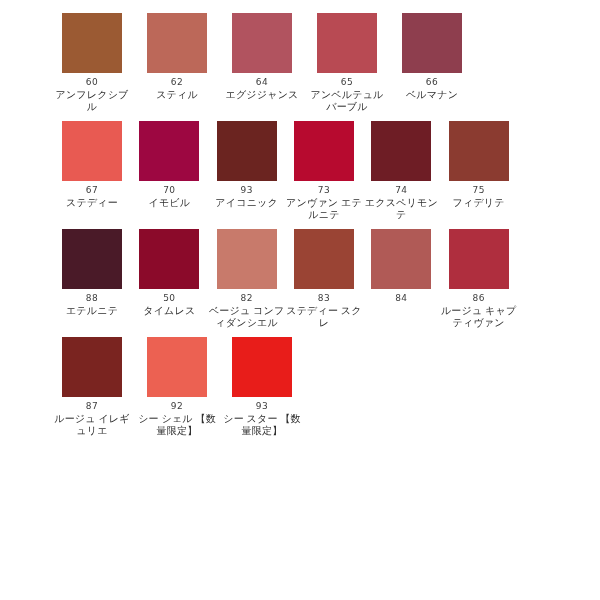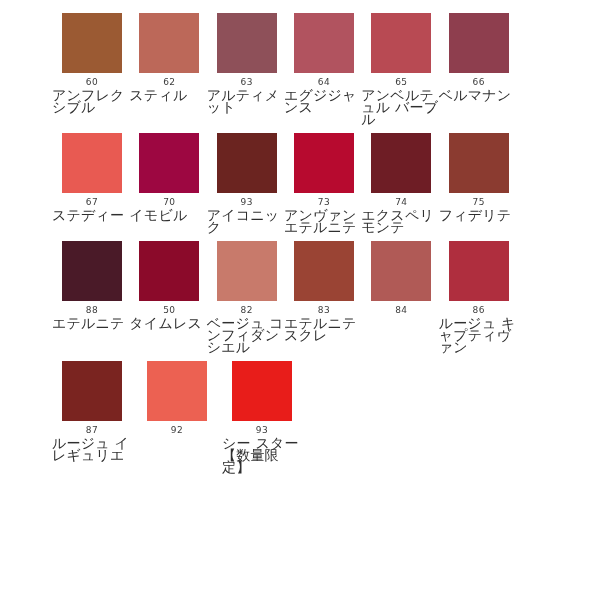--- a/index.html
+++ b/index.html
@@ -49,25 +49,27 @@
     font-size: 9px;
     line-height: 13px;
     letter-spacing: 0.4px;
     color: #3c3c3c;
     margin-top: 3px;
   }
 
   .swatch-name {
     width: 80px;
     margin-left: -10px;
-    font-size: 14px;
+    text-align: center;
+    font-size: 10px;
     line-height: 12px;
     letter-spacing: 0.2px;
     color: #2f2f2f;
     word-break: break-all;
+    font-family: Liberation Serif, serif;
   }
 
   .row-gap-1 { height: 13px; }
   .row-gap   { height: 8px; }
 </style>
 </head>
 <body style="background: rgb(255, 255, 255); color: rgb(58, 58, 58);">
 
 <div id="swatch-chart">
   <div class="row-gap-1"></div>
@@ -75,25 +77,20 @@
       <div class="swatch-row">
         <div class="swatch-cell">
           <div class="swatch-chip" style="background-color: rgb(155, 90, 51);"></div>
           <div class="swatch-code">60</div>
           <div class="swatch-name">アンフレクシブル</div>
         </div>
         <div class="swatch-cell">
           <div class="swatch-chip" style="background-color: rgb(188, 104, 89);"></div>
           <div class="swatch-code">62</div>
           <div class="swatch-name">スティル</div>
-        </div>
-        <div class="swatch-cell">
-          <div class="swatch-chip" style="background-color: rgb(142, 80, 89);"></div>
-          <div class="swatch-code">63</div>
-          <div class="swatch-name">アルティメット</div>
         </div>
         <div class="swatch-cell">
           <div class="swatch-chip" style="background-color: rgb(177, 83, 95);"></div>
           <div class="swatch-code">64</div>
           <div class="swatch-name">エグジジャンス</div>
         </div>
         <div class="swatch-cell">
           <div class="swatch-chip" style="background-color: rgb(184, 74, 83);"></div>
           <div class="swatch-code">65</div>
           <div class="swatch-name">アンベルテュル バーブル</div>
@@ -150,21 +147,21 @@
           <div class="swatch-name">タイムレス</div>
         </div>
         <div class="swatch-cell">
           <div class="swatch-chip" style="background-color: rgb(200, 122, 107);"></div>
           <div class="swatch-code">82</div>
           <div class="swatch-name">ベージュ コンフィダンシエル</div>
         </div>
         <div class="swatch-cell">
           <div class="swatch-chip" style="background-color: rgb(154, 68, 52);"></div>
           <div class="swatch-code">83</div>
-          <div class="swatch-name">エテルニテ スクレ</div>
+          <div class="swatch-name">ステディー スクレ</div>
         </div>
         <div class="swatch-cell">
           <div class="swatch-chip" style="background-color: rgb(176, 90, 86);"></div>
           <div class="swatch-code">84</div>
         </div>
         <div class="swatch-cell">
           <div class="swatch-chip" style="background-color: rgb(175, 46, 62);"></div>
           <div class="swatch-code">86</div>
           <div class="swatch-name">ルージュ キャプティヴァン</div>
         </div>
@@ -172,20 +169,21 @@
       <div class="row-gap"></div>
       <div class="swatch-row">
         <div class="swatch-cell">
           <div class="swatch-chip" style="background-color: rgb(122, 36, 32);"></div>
           <div class="swatch-code">87</div>
           <div class="swatch-name">ルージュ イレギュリエ</div>
         </div>
         <div class="swatch-cell">
           <div class="swatch-chip" style="background-color: rgb(236, 97, 82);"></div>
           <div class="swatch-code">92</div>
+          <div class="swatch-name">シー シェル 【数量限定】</div>
         </div>
         <div class="swatch-cell">
           <div class="swatch-chip" style="background-color: rgb(232, 29, 26);"></div>
           <div class="swatch-code">93</div>
           <div class="swatch-name">シー スター 【数量限定】</div>
         </div>
       </div>
     </div>
 </div>
 

